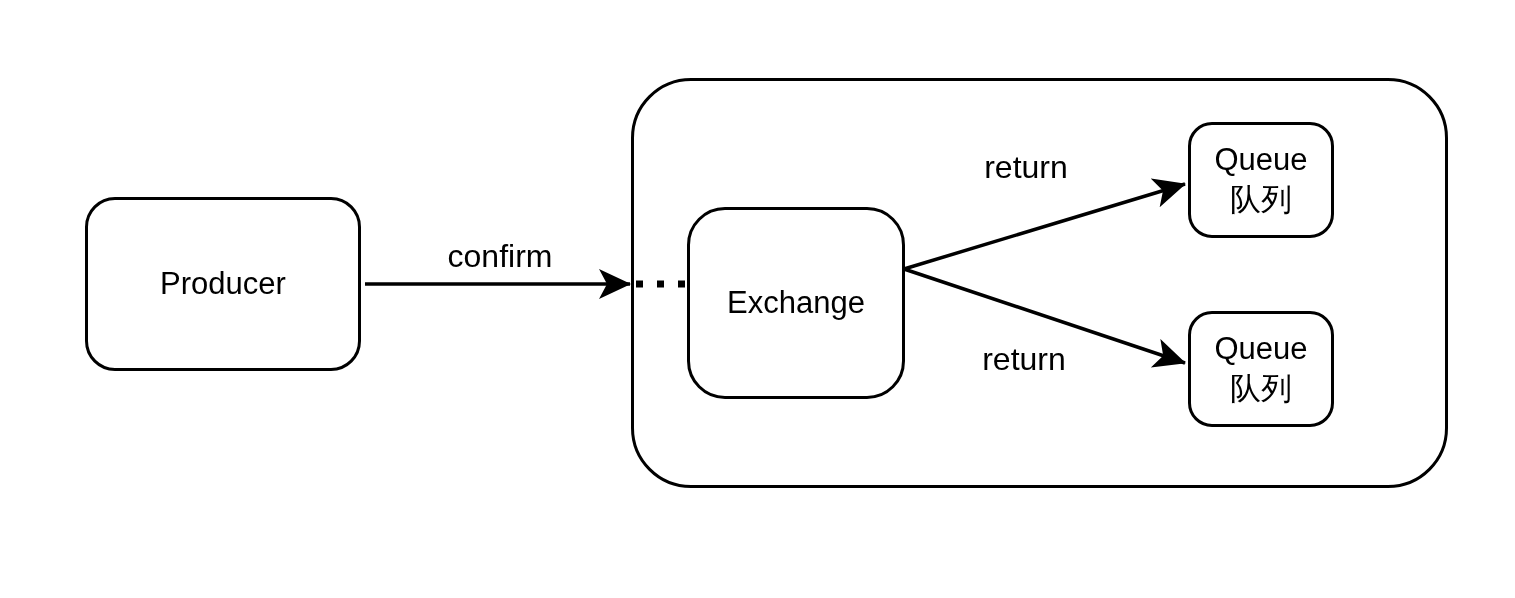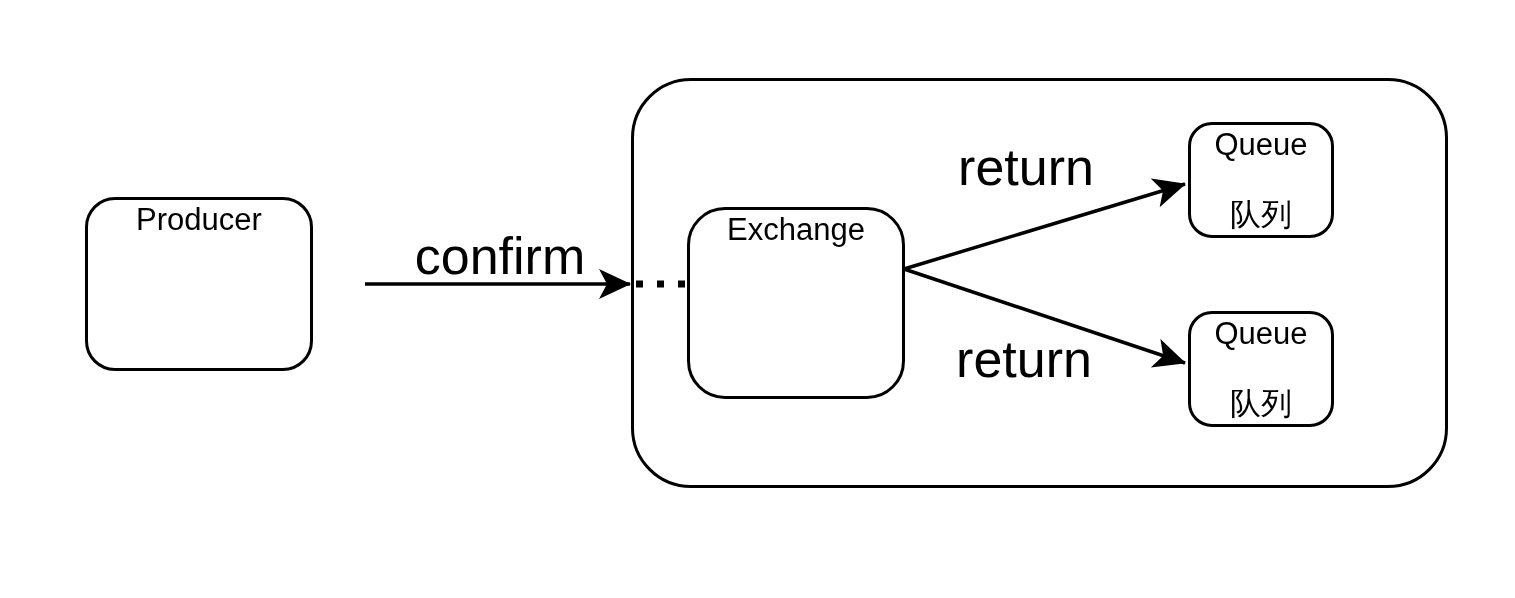--- a/index.html
+++ b/index.html
@@ -24,42 +24,42 @@
     pointer-events: none;
   }
   .node {
     position: absolute;
     box-sizing: border-box;
     border: 3px solid #000000;
     background: #ffffff;
     display: flex;
     flex-direction: column;
     align-items: center;
-    justify-content: space-between;
+    justify-content: center;
     text-align: center;
     color: #000000;
     font-size: 31px;
     line-height: 40px;
   }
   .container-box {
     position: absolute;
     box-sizing: border-box;
     border: 3px solid #000000;
     background: transparent;
     border-radius: 60px;
   }
   .edge-label {
     position: absolute;
     text-align: center;
     color: #000000;
-    font-size: 52px;
+    font-size: 32px;
     line-height: 44px;
     white-space: nowrap;
   }
-  .node-producer { left: 85px;  top: 197px; width: 228px; height: 174px; border-radius: 30px; }
+  .node-producer { left: 85px;  top: 197px; width: 276px; height: 174px; border-radius: 30px; }
   .node-exchange { left: 687px; top: 171px; width: 218px; height: 192px; border-radius: 38px; margin-top: 36px; }
   .node-queue-top    { left: 1188px; top: 122px; width: 146px; height: 116px; border-radius: 24px; }
   .node-queue-bottom { left: 1188px; top: 311px; width: 146px; height: 116px; border-radius: 24px; }
   .broker-box { left: 631px; top: 78px; width: 817px; height: 410px; }
   .label-confirm       { left: 380px; top: 234px; width: 240px; }
   .label-return-top    { left: 906px; top: 145px; width: 240px; }
   .label-return-bottom { left: 904px; top: 337px; width: 240px; }
 </style>
 </head>
 <body>

